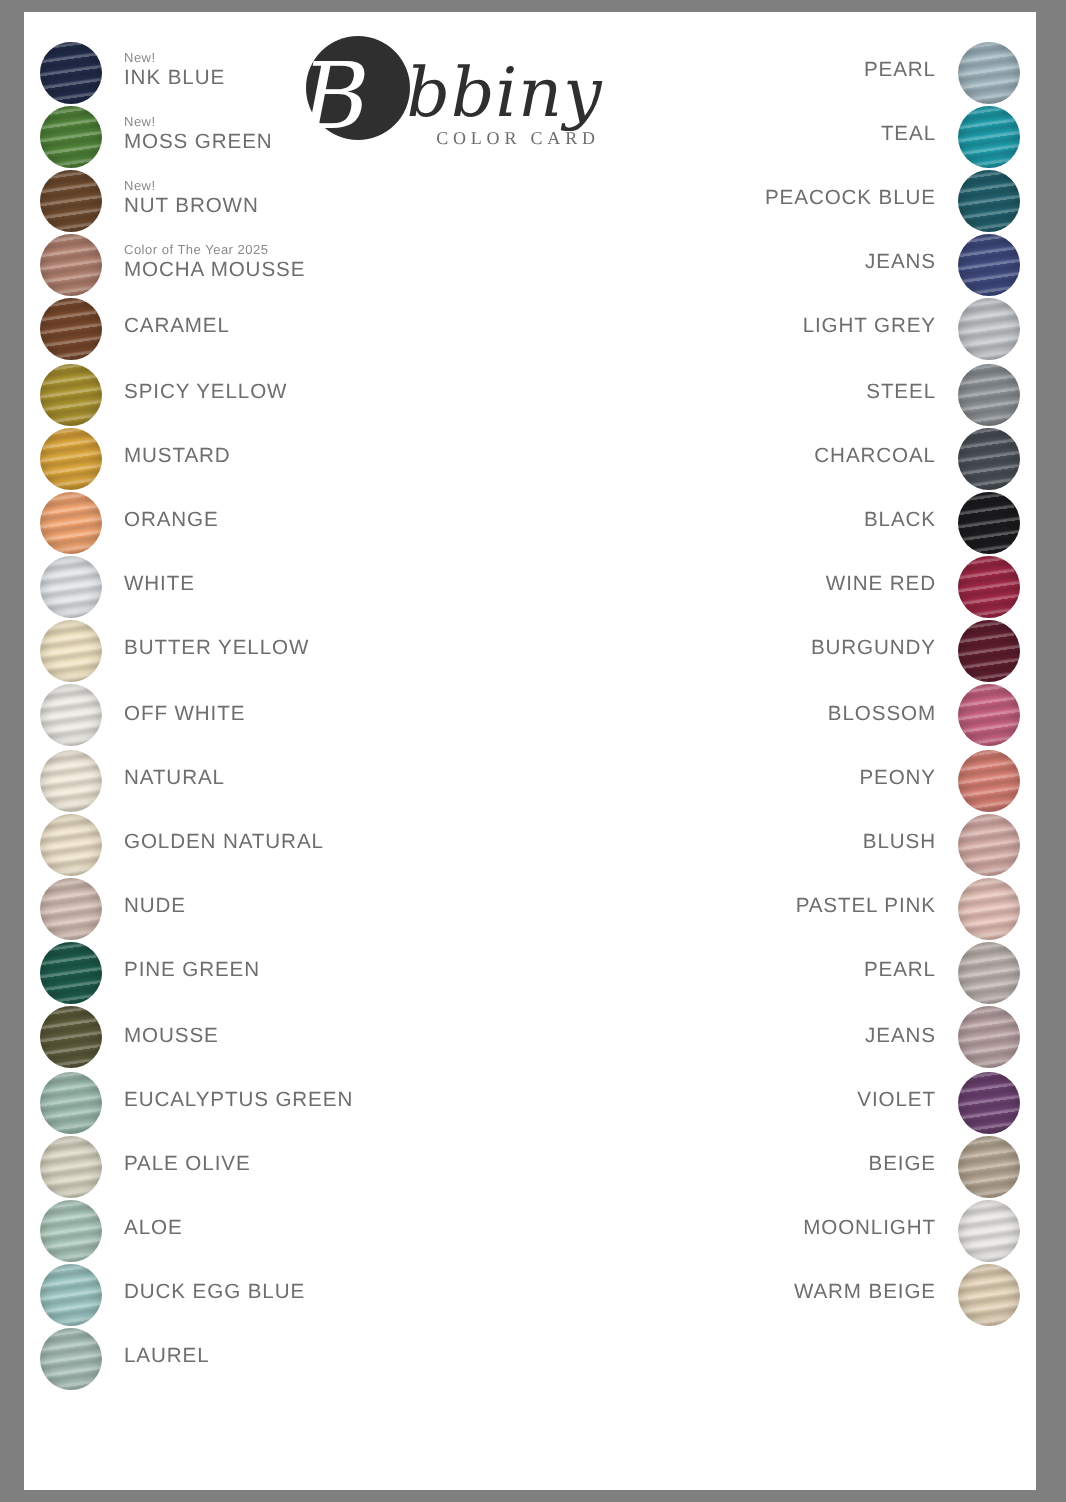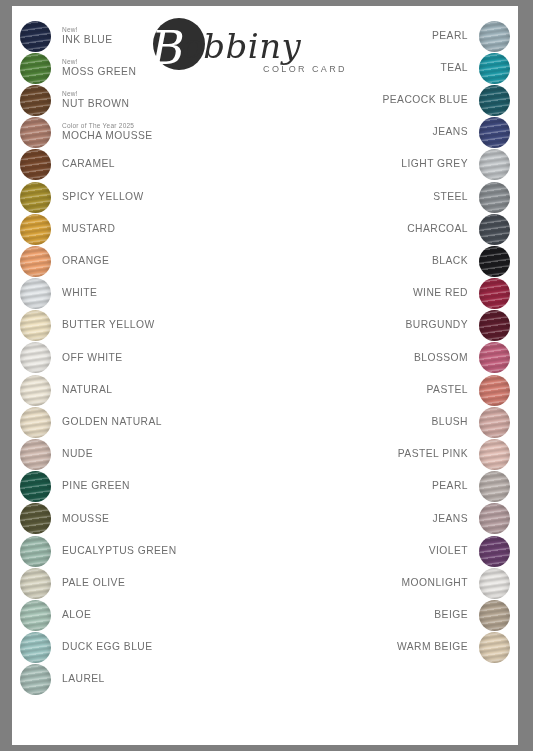--- a/index.html
+++ b/index.html
@@ -51,25 +51,26 @@
     font-size:46px;
     color:#ffffff;
     position:relative;
     top:6px;
     margin-right:-3px;
   }
   #logo-sub {
     position:absolute;
     left:0; top:50px;
     width:210px;
-    text-align:right;
+    text-align:center;
     font-size:9px;
     letter-spacing:2.4px;
     color:#6e6e6e;
     padding-left:34px;
+    font-family:Liberation Serif, serif;
   }
 
   
   .column {
     position:absolute;
     top:14px;
     width:218px;
   }
   #col-left  { left:8px;  }
   #col-right { left:280px; }
@@ -345,21 +346,21 @@
       </div>
       <div class="row">
         <div class="swatch" style="background: rgb(196, 96, 126);"></div>
         <div class="labels">
           <div class="name">BLOSSOM</div>
         </div>
       </div>
       <div class="row">
         <div class="swatch" style="background: rgb(213, 126, 114);"></div>
         <div class="labels">
-          <div class="name">PASTEL</div>
+          <div class="name">PEONY</div>
         </div>
       </div>
       <div class="row">
         <div class="swatch" style="background: rgb(213, 173, 167);"></div>
         <div class="labels">
           <div class="name">BLUSH</div>
         </div>
       </div>
       <div class="row">
         <div class="swatch" style="background: rgb(227, 191, 182);"></div>
@@ -379,32 +380,32 @@
           <div class="name">JEANS</div>
         </div>
       </div>
       <div class="row">
         <div class="swatch" style="background: rgb(107, 65, 112);"></div>
         <div class="labels">
           <div class="name">VIOLET</div>
         </div>
       </div>
       <div class="row">
+        <div class="swatch" style="background: rgb(181, 166, 147);"></div>
+        <div class="labels">
+          <div class="name">BEIGE</div>
+        </div>
+      </div>
+      <div class="row">
         <div class="swatch" style="background: rgb(232, 230, 227);"></div>
         <div class="labels">
           <div class="name">MOONLIGHT</div>
         </div>
       </div>
       <div class="row">
-        <div class="swatch" style="background: rgb(181, 166, 147);"></div>
-        <div class="labels">
-          <div class="name">BEIGE</div>
-        </div>
-      </div>
-      <div class="row">
         <div class="swatch" style="background: rgb(224, 207, 180);"></div>
         <div class="labels">
           <div class="name">WARM BEIGE</div>
         </div>
       </div>
     </div>
 
 </div>
 
 </body></html>

